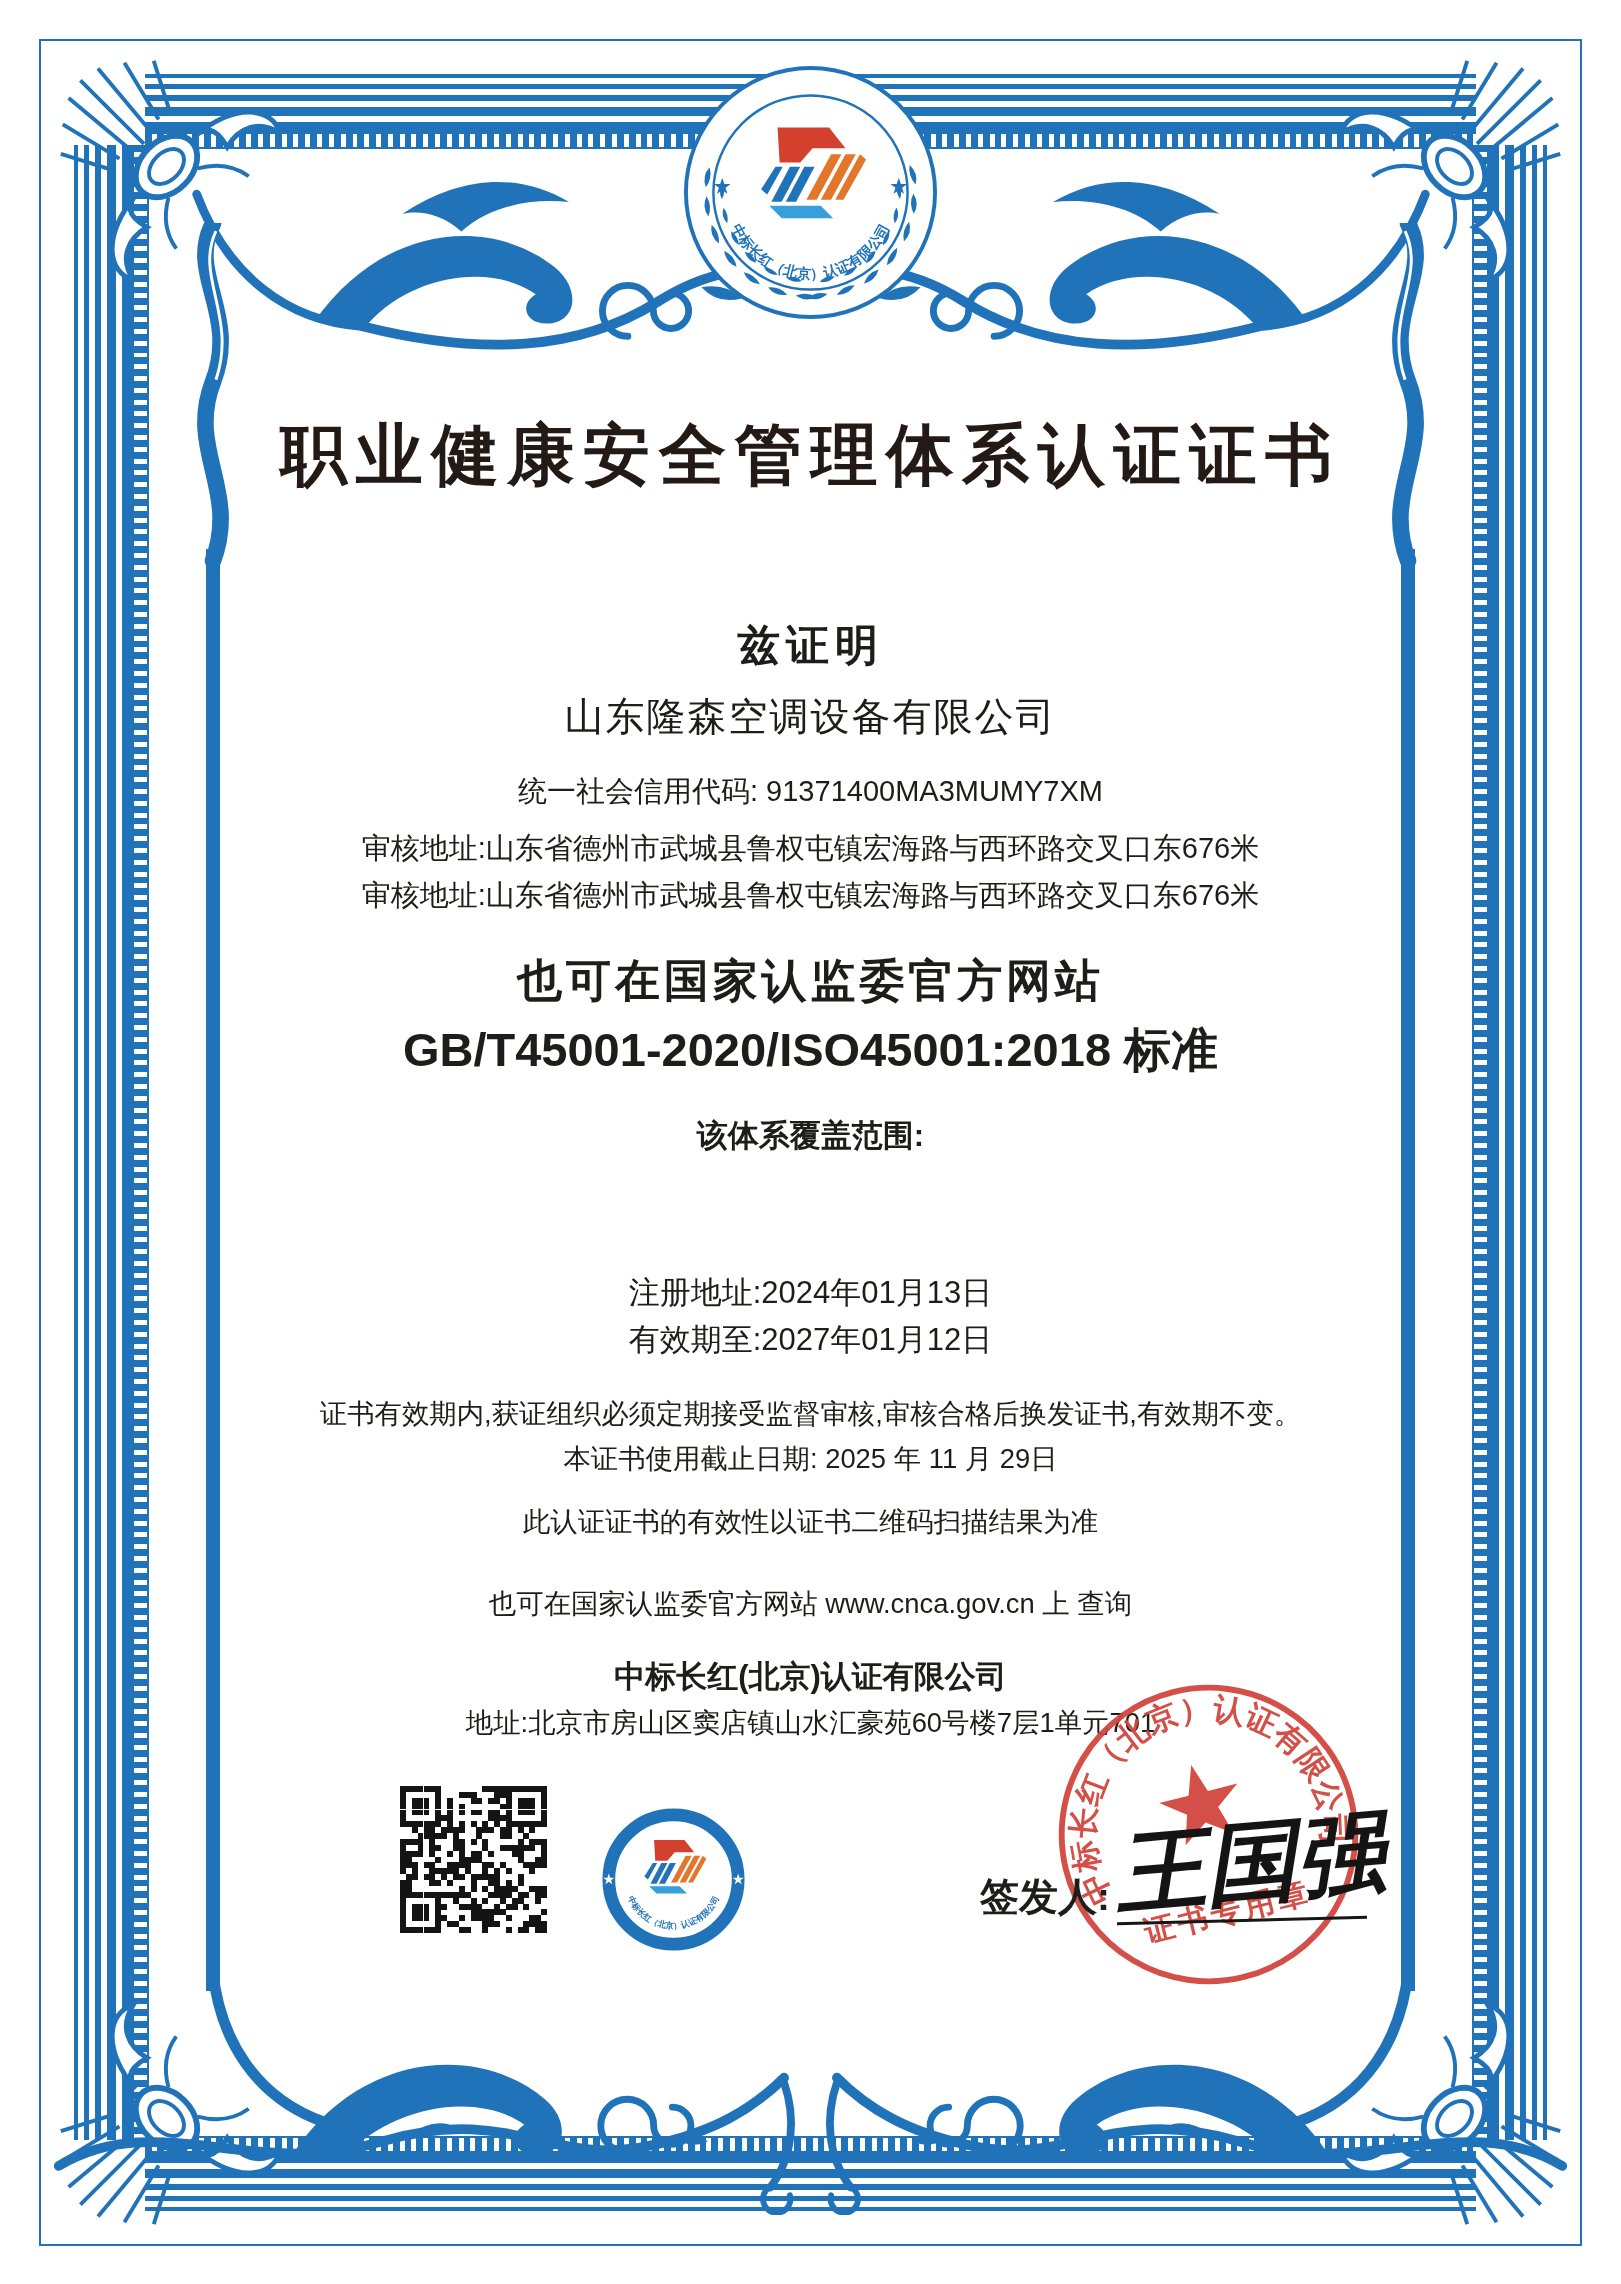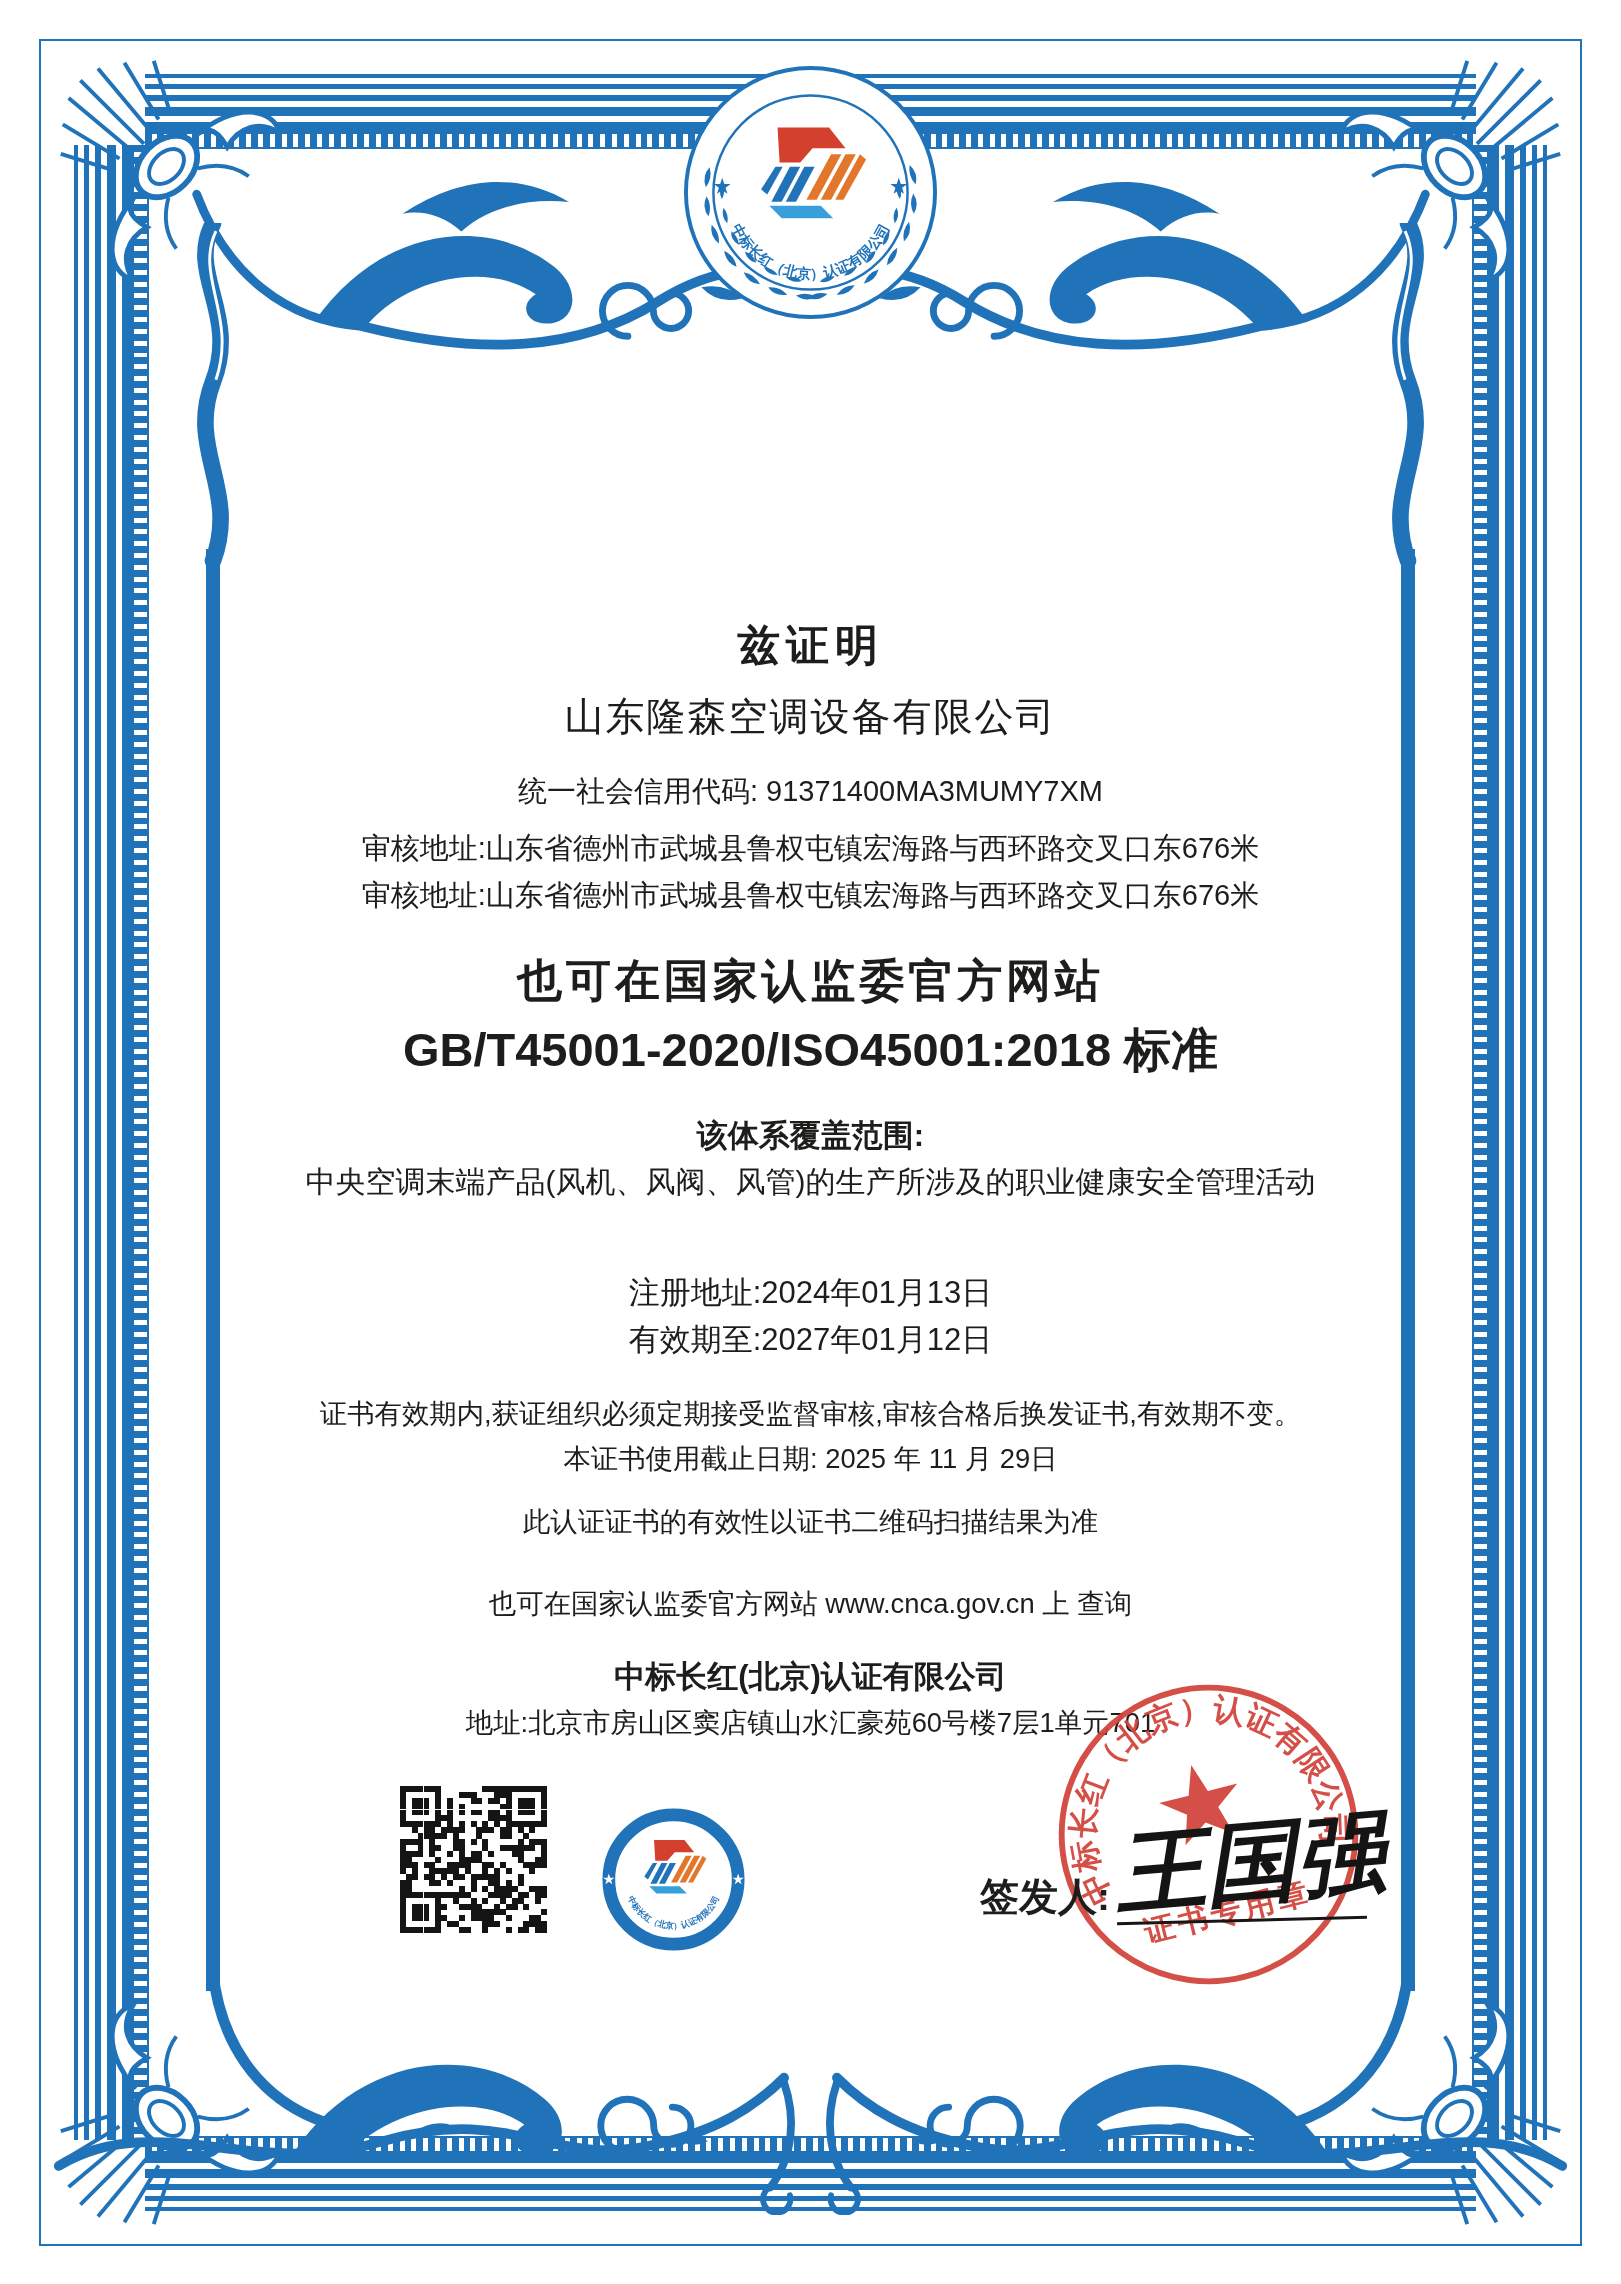--- a/index.html
+++ b/index.html
@@ -265,29 +265,29 @@
     </g>
     <use href="#star" fill="#2173b9" transform="translate(-90,-6) scale(0.75)"></use>
     <use href="#star" fill="#2173b9" transform="translate(90,-6) scale(0.75)"></use>
     <use href="#emb" transform="translate(0,-20) scale(1.05)"></use>
     <path id="tlArc" d="M-84,26 A88,88 0 0 0 84,26" fill="none"></path>
     <text font-size="14.5" fill="#2173b9" font-weight="bold">
       <textPath href="#tlArc" startOffset="50%" text-anchor="middle">中标长红（北京）认证有限公司</textPath>
     </text>
   </svg>
 
+  <div class="tl t-title">职业健康安全管理体系认证证书</div>
   <div class="tl t-hereby">兹证明</div>
   <div class="tl t-company">山东隆森空调设备有限公司</div>
   <div class="tl t-credit">统一社会信用代码: 91371400MA3MUMY7XM</div>
   <div class="tl t-regaddr">审核地址:山东省德州市武城县鲁权屯镇宏海路与西环路交叉口东676米</div>
   <div class="tl t-auditaddr">审核地址:山东省德州市武城县鲁权屯镇宏海路与西环路交叉口东676米</div>
   <div class="tl t-system">也可在国家认监委官方网站</div>
   <div class="tl t-standard">GB/T45001-2020/ISO45001:2018 标准</div>
   <div class="tl t-scopelabel">该体系覆盖范围:</div>
-  <div class="tl t-scope">中央空调末端产品(风机、风阀、风管)的生产所涉及的职业健康安全管理活动</div>
   <div class="tl t-issued">注册地址:2024年01月13日</div>
   <div class="tl t-valid">有效期至:2027年01月12日</div>
   <div class="tl t-note1">证书有效期内,获证组织必须定期接受监督审核,审核合格后换发证书,有效期不变。</div>
   <div class="tl t-note2">本证书使用截止日期: 2025 年 11 月 29日</div>
   <div class="tl t-note3">此认证证书的有效性以证书二维码扫描结果为准</div>
   <div class="tl t-note5">也可在国家认监委官方网站 www.cnca.gov.cn 上 查询</div>
   <div class="tl t-issuer">中标长红(北京)认证有限公司</div>
   <div class="tl t-issueraddr">地址:北京市房山区窦店镇山水汇豪苑60号楼7层1单元701</div>
 
   <div class="qr">

